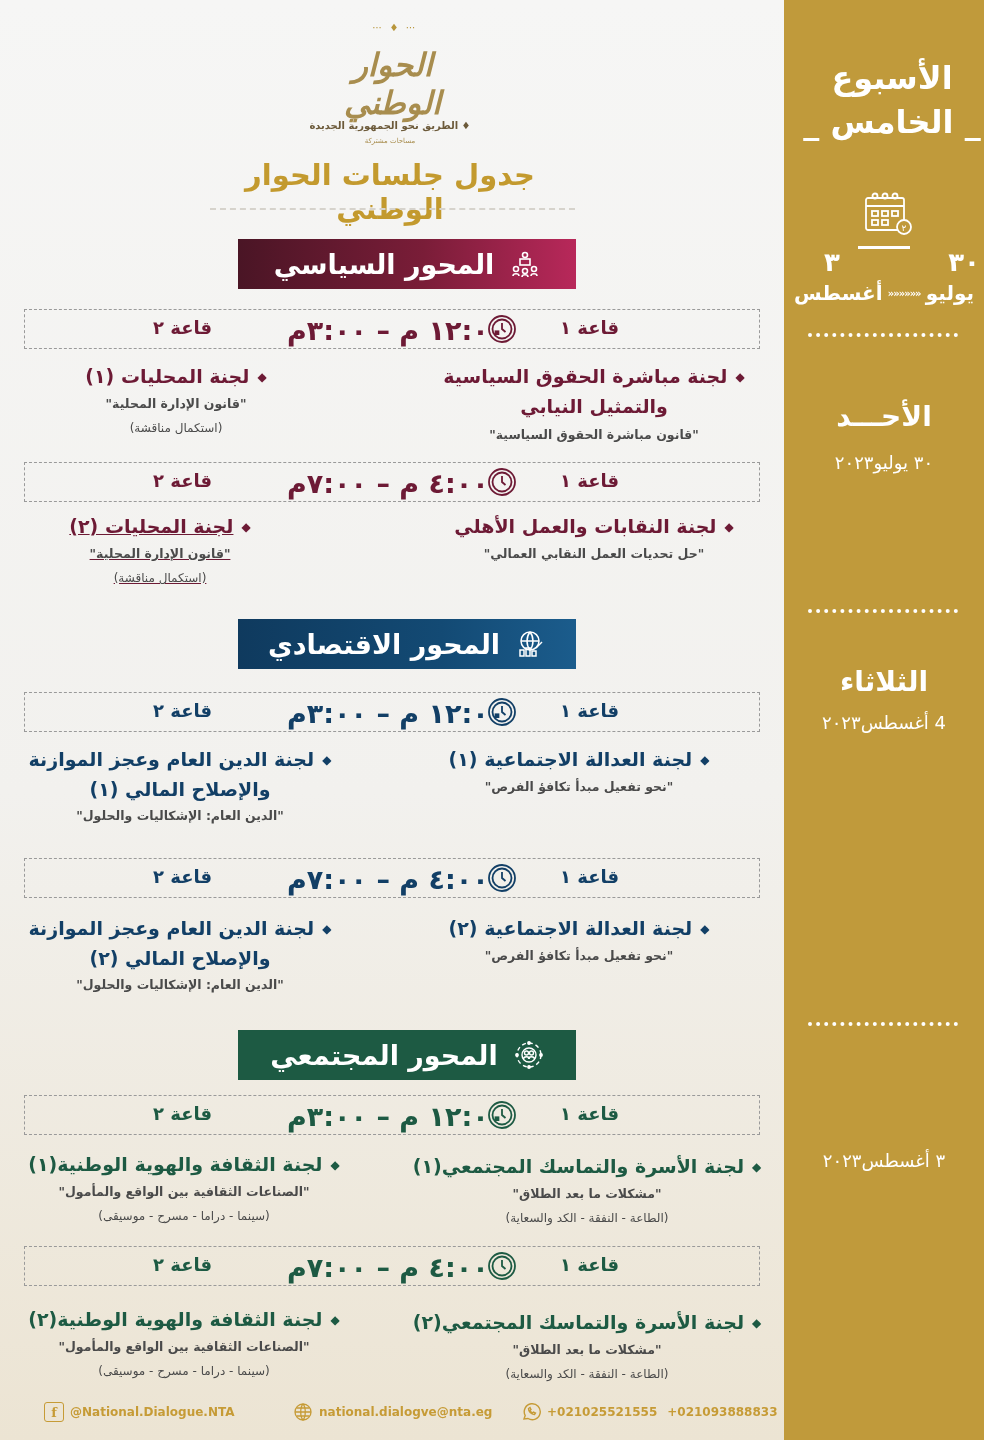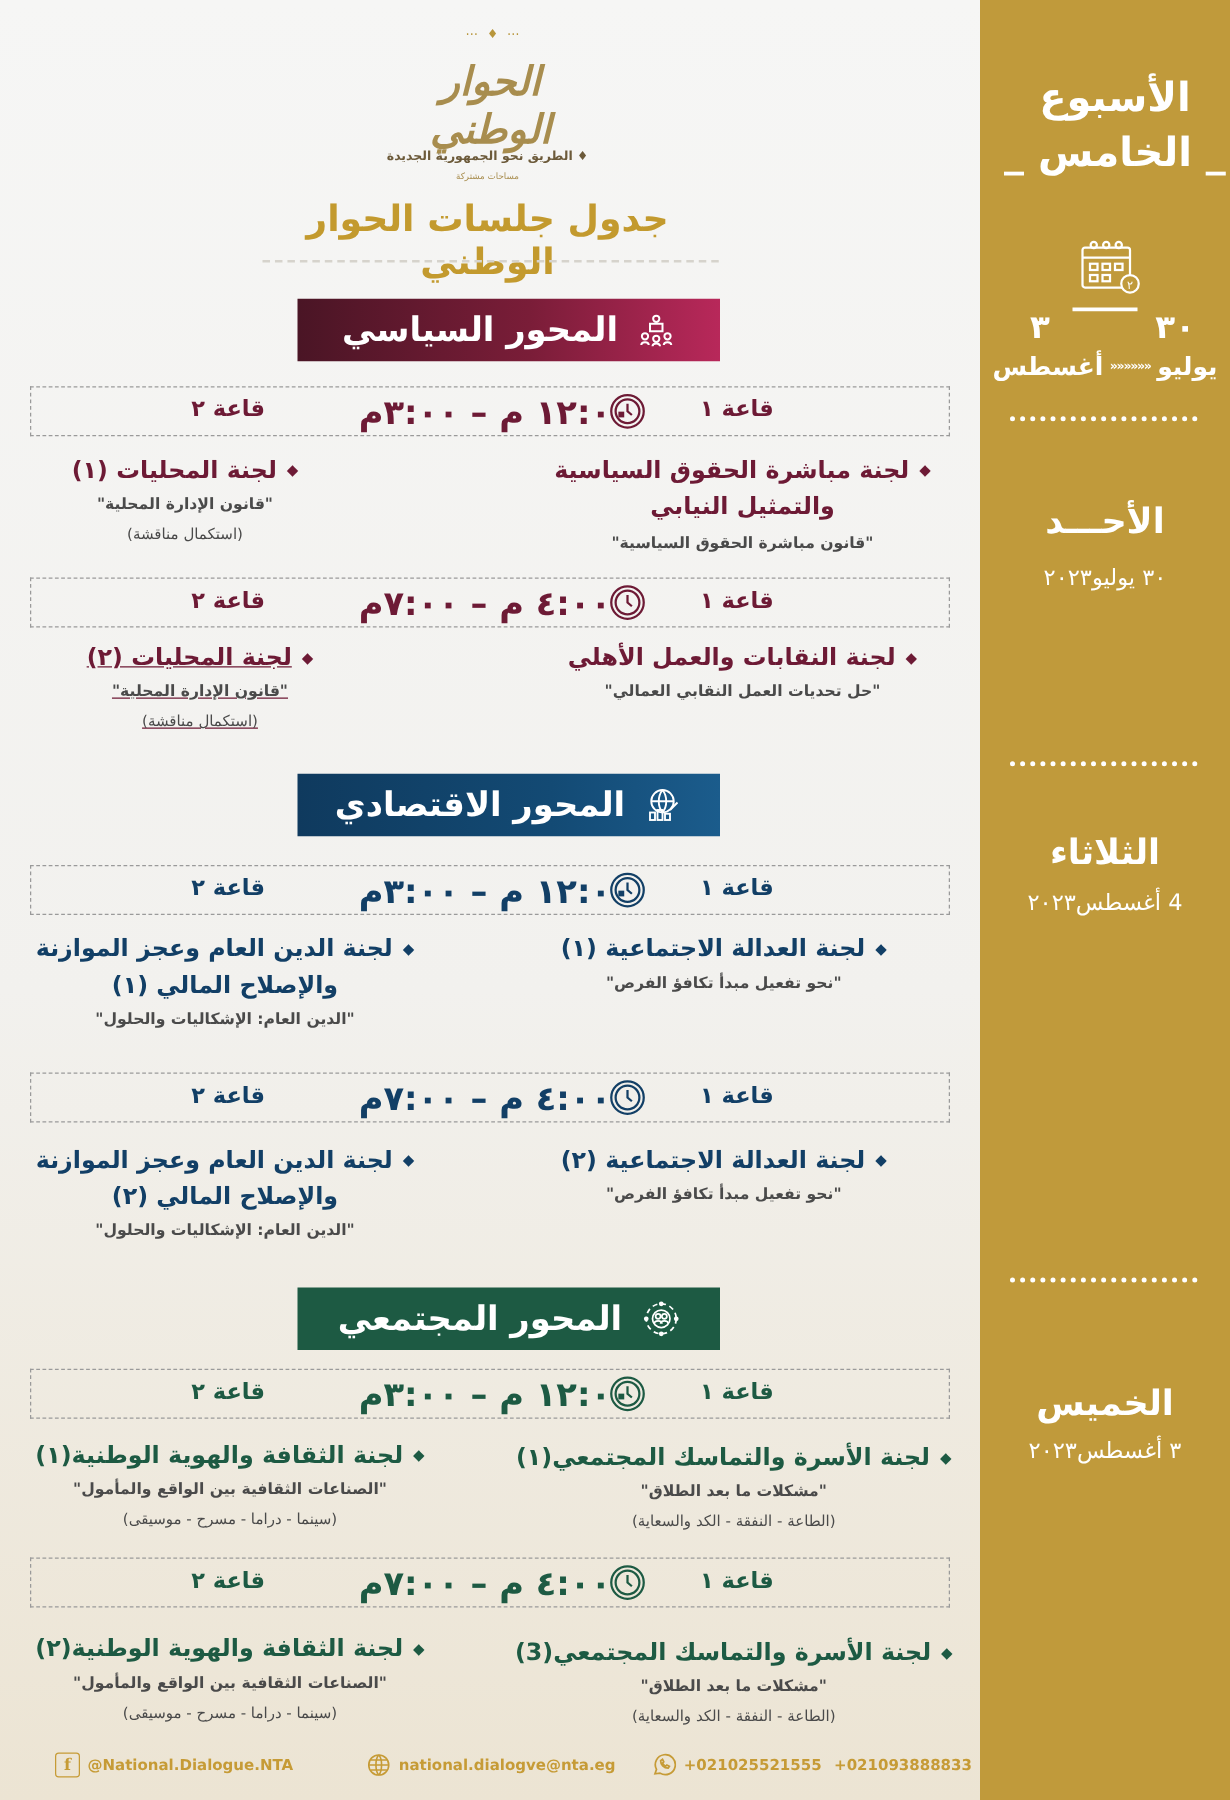--- a/index.html
+++ b/index.html
@@ -50,21 +50,21 @@
   .com .name { font-size: 19px; font-weight: bold; line-height: 29px; }
   .com .name .dot { display: inline-block; font-size: 12px; margin-left: 8px; vertical-align: middle; }
   .com .topic { font-size: 12.5px; font-weight: bold; color: #4a4a4a; line-height: 24px; }
   .com .note { font-size: 12px; color: #4a4a4a; line-height: 24px; }
 
   
   .sb-week { position: absolute; right: 0; top: 56px; width: 184px; font-size: 32px; font-weight: bold; line-height: 44px; }
   .sb-cal { position: absolute; right: 68px; top: 192px; width: 54px; height: 46px; }
   .sb-line { position: absolute; right: 74px; top: 246px; width: 52px; border-top: 3px solid #fff; }
   .sb-num-l { position: absolute; left: 40px; top: 247px; font-size: 26px; font-weight: bold; }
-  .sb-num-r { position: absolute; right: 28px; top: 247px; font-size: 26px; font-weight: bold; }
+  .sb-num-r { position: absolute; right: 4px; top: 247px; font-size: 26px; font-weight: bold; }
   .sb-range { position: absolute; right: 10px; top: 281px; width: 180px; display: flex; justify-content: space-between; align-items: center; font-size: 20px; font-weight: bold; }
   .sb-range .arrows { font-size: 10px; letter-spacing: -1px; }
   .sb-dots { position: absolute; right: 26px; width: 150px; height: 4px; border-top: 4px dotted #fff; }
   .sb-day { position: absolute; right: 0; width: 200px; font-size: 28px; font-weight: bold; }
   .sb-date { position: absolute; right: 0; width: 200px; font-size: 18px; }
 
   
   .footer { position: absolute; top: 1402px; font-size: 12px; font-weight: bold; color: #c69b36; display: flex; align-items: center; gap: 6px; direction: ltr; }
   .fb-box { width: 20px; height: 20px; border: 1.5px solid #c69b36; border-radius: 3px; display: flex; align-items: center; justify-content: center; font-family: "DejaVu Serif", serif; font-size: 13px; }
 </style>
@@ -103,21 +103,21 @@
       </svg>
     <span class="time">١٢:٠٠ م – ٣:٠٠م</span>
     <span class="hall hall2">قاعة ٢</span>
   </div>
 
   <div class="com pol" style="right:30px; top:362px; width:320px;">
     <div class="name"><span class="dot">◆</span><span>لجنة مباشرة الحقوق السياسية</span></div>
     <div class="name">والتمثيل النيابي</div>
     <div class="topic" style="margin-top:2px">"قانون مباشرة الحقوق السياسية"</div>
   </div>
-  <div class="com pol" style="left:48px; top:362px; width:200px;">
+  <div class="com pol" style="left:76px; top:362px; width:200px;">
     <div class="name"><span class="dot">◆</span><span>لجنة المحليات (١)</span></div>
     <div class="topic">"قانون الإدارة المحلية"</div>
     <div class="note">(استكمال مناقشة)</div>
   </div>
 
   <div class="timebar pol" style="top:462px">
     <span class="hall hall1">قاعة ١</span>
     <svg class="clock" viewBox="0 0 30 30" fill="none" stroke="#6d1a35" stroke-width="1.8">
         <circle cx="15" cy="15" r="13"></circle>
         <circle cx="15" cy="15" r="9.5"></circle>
@@ -237,21 +237,21 @@
     <svg class="clock" viewBox="0 0 30 30" fill="none" stroke="#1d5a43" stroke-width="1.8">
         <circle cx="15" cy="15" r="13"></circle>
         <circle cx="15" cy="15" r="9.5"></circle>
         <path d="M15 9v6l3.5 3"></path>
       </svg>
     <span class="time">٤:٠٠ م – ٧:٠٠م</span>
     <span class="hall hall2">قاعة ٢</span>
   </div>
 
   <div class="com soc" style="right:12px; top:1308px; width:370px;">
-    <div class="name"><span class="dot">◆</span><span>لجنة الأسرة والتماسك المجتمعي(3)</span></div>
+    <div class="name"><span class="dot">◆</span><span>لجنة الأسرة والتماسك المجتمعي(٢)</span></div>
     <div class="topic">"مشكلات ما بعد الطلاق"</div>
     <div class="note">(الطاعة - النفقة - الكد والسعاية)</div>
   </div>
   <div class="com soc" style="left:14px; top:1305px; width:340px;">
     <div class="name"><span class="dot">◆</span><span>لجنة الثقافة والهوية الوطنية(٢)</span></div>
     <div class="topic">"الصناعات الثقافية بين الواقع والمأمول"</div>
     <div class="note">(سينما - دراما - مسرح - موسيقى)</div>
   </div>
 
   <div class="footer" style="left:44px;">
@@ -308,15 +308,14 @@
   <div class="sb-day" style="top:400px">الأحـــد</div>
   <div class="sb-date" style="top:452px">٣٠ يوليو٢٠٢٣</div>
 
   <div class="sb-dots" style="top:609px"></div>
 
   <div class="sb-day" style="top:665px">الثلاثاء</div>
   <div class="sb-date" style="top:712px">4 أغسطس٢٠٢٣</div>
 
   <div class="sb-dots" style="top:1022px"></div>
 
-  <div class="sb-day" style="top:1106px">الخميس</div>
   <div class="sb-date" style="top:1150px">٣ أغسطس٢٠٢٣</div>
 </div>
 
 </body></html>

